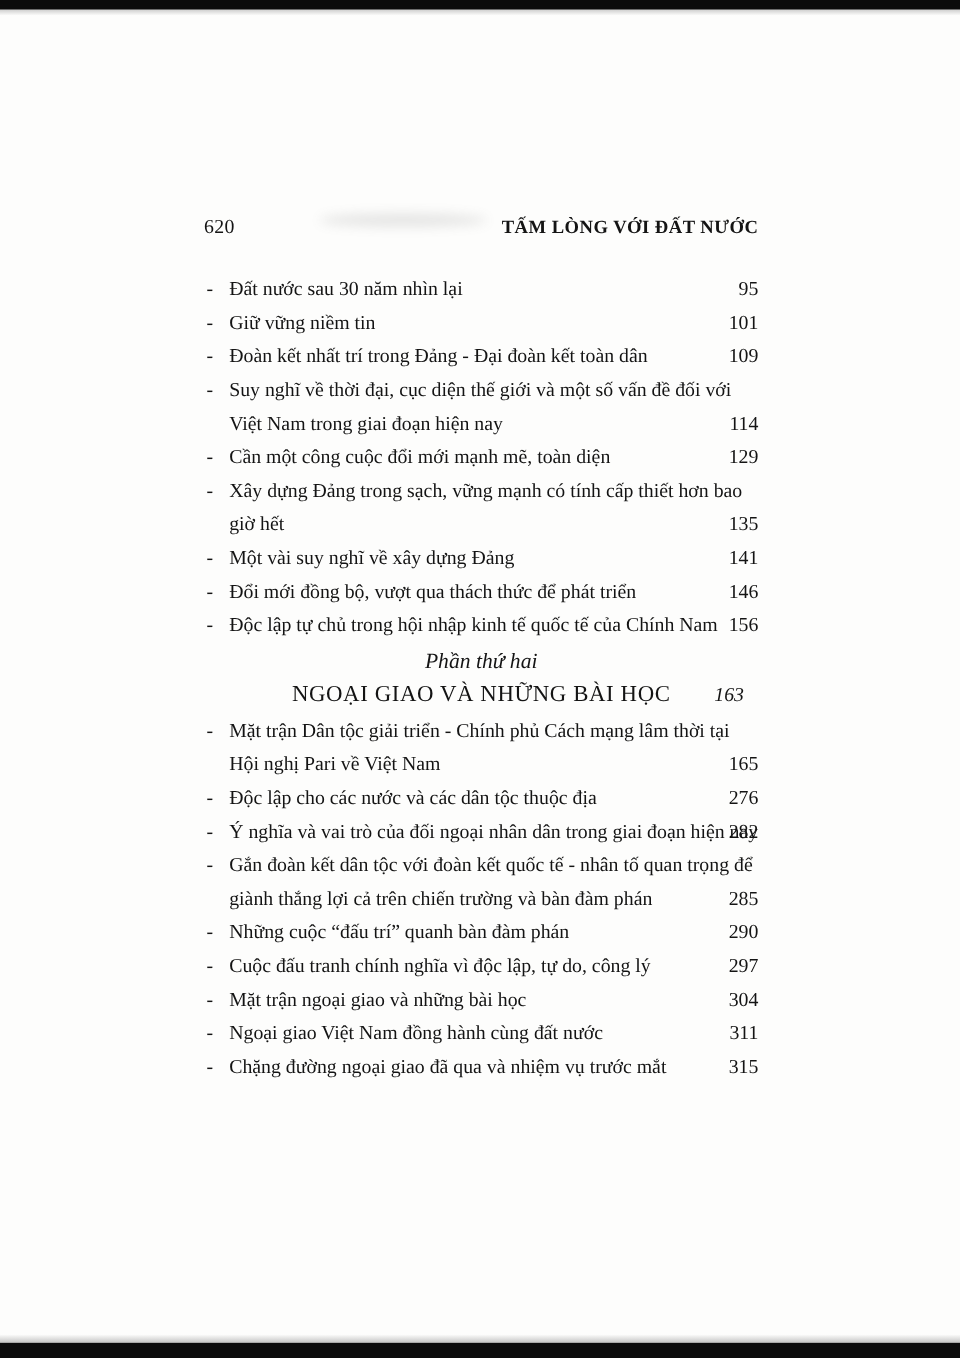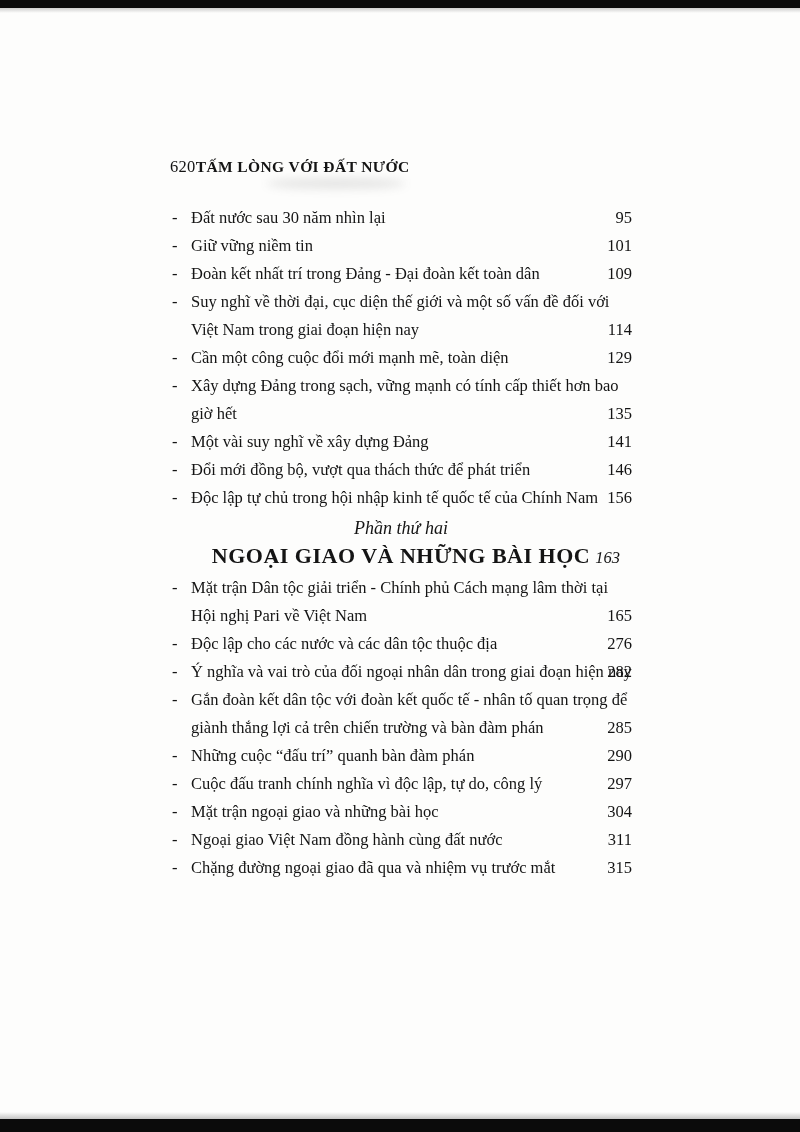--- a/index.html
+++ b/index.html
@@ -33,30 +33,31 @@
   .content {
     position: absolute;
     left: 170px;
     top: 156px;
     width: 462px;
   }
 
   
   .header {
     display: flex;
-    justify-content: flex-start;
+    justify-content: space-between;
     align-items: baseline;
     line-height: 22px;
     position: relative;
   }
   .header .folio { font-size: 16.5px; letter-spacing: .3px; }
   .header .running-title {
     font-weight: bold;
     font-size: 15.5px;
     letter-spacing: .4px;
+    margin-top: 23px;
   }
   .scan-smudge {
     position: absolute;
     left: 96px; top: 22px;
     width: 140px; height: 11px;
     background: #6f6f6f;
     opacity: .17;
     border-radius: 50%;
     filter: blur(5px);
   }
@@ -82,22 +83,22 @@
   .part-heading .kicker {
     display: block;
     font-style: italic;
     font-size: 18px;
   }
   .part-heading .heading-title-row {
     position: relative;
     display: block;
   }
   .part-heading .heading-title {
-    font-weight: bold;
-    font-size: 22px;
+    font-weight: normal;
+    font-size: 19px;
     letter-spacing: .5px;
   }
   .part-heading .pagenum {
     position: absolute; right: 12px; bottom: 0;
     font-weight: normal;
     font-style: italic;
   }
 </style>
 </head>
 <body>

